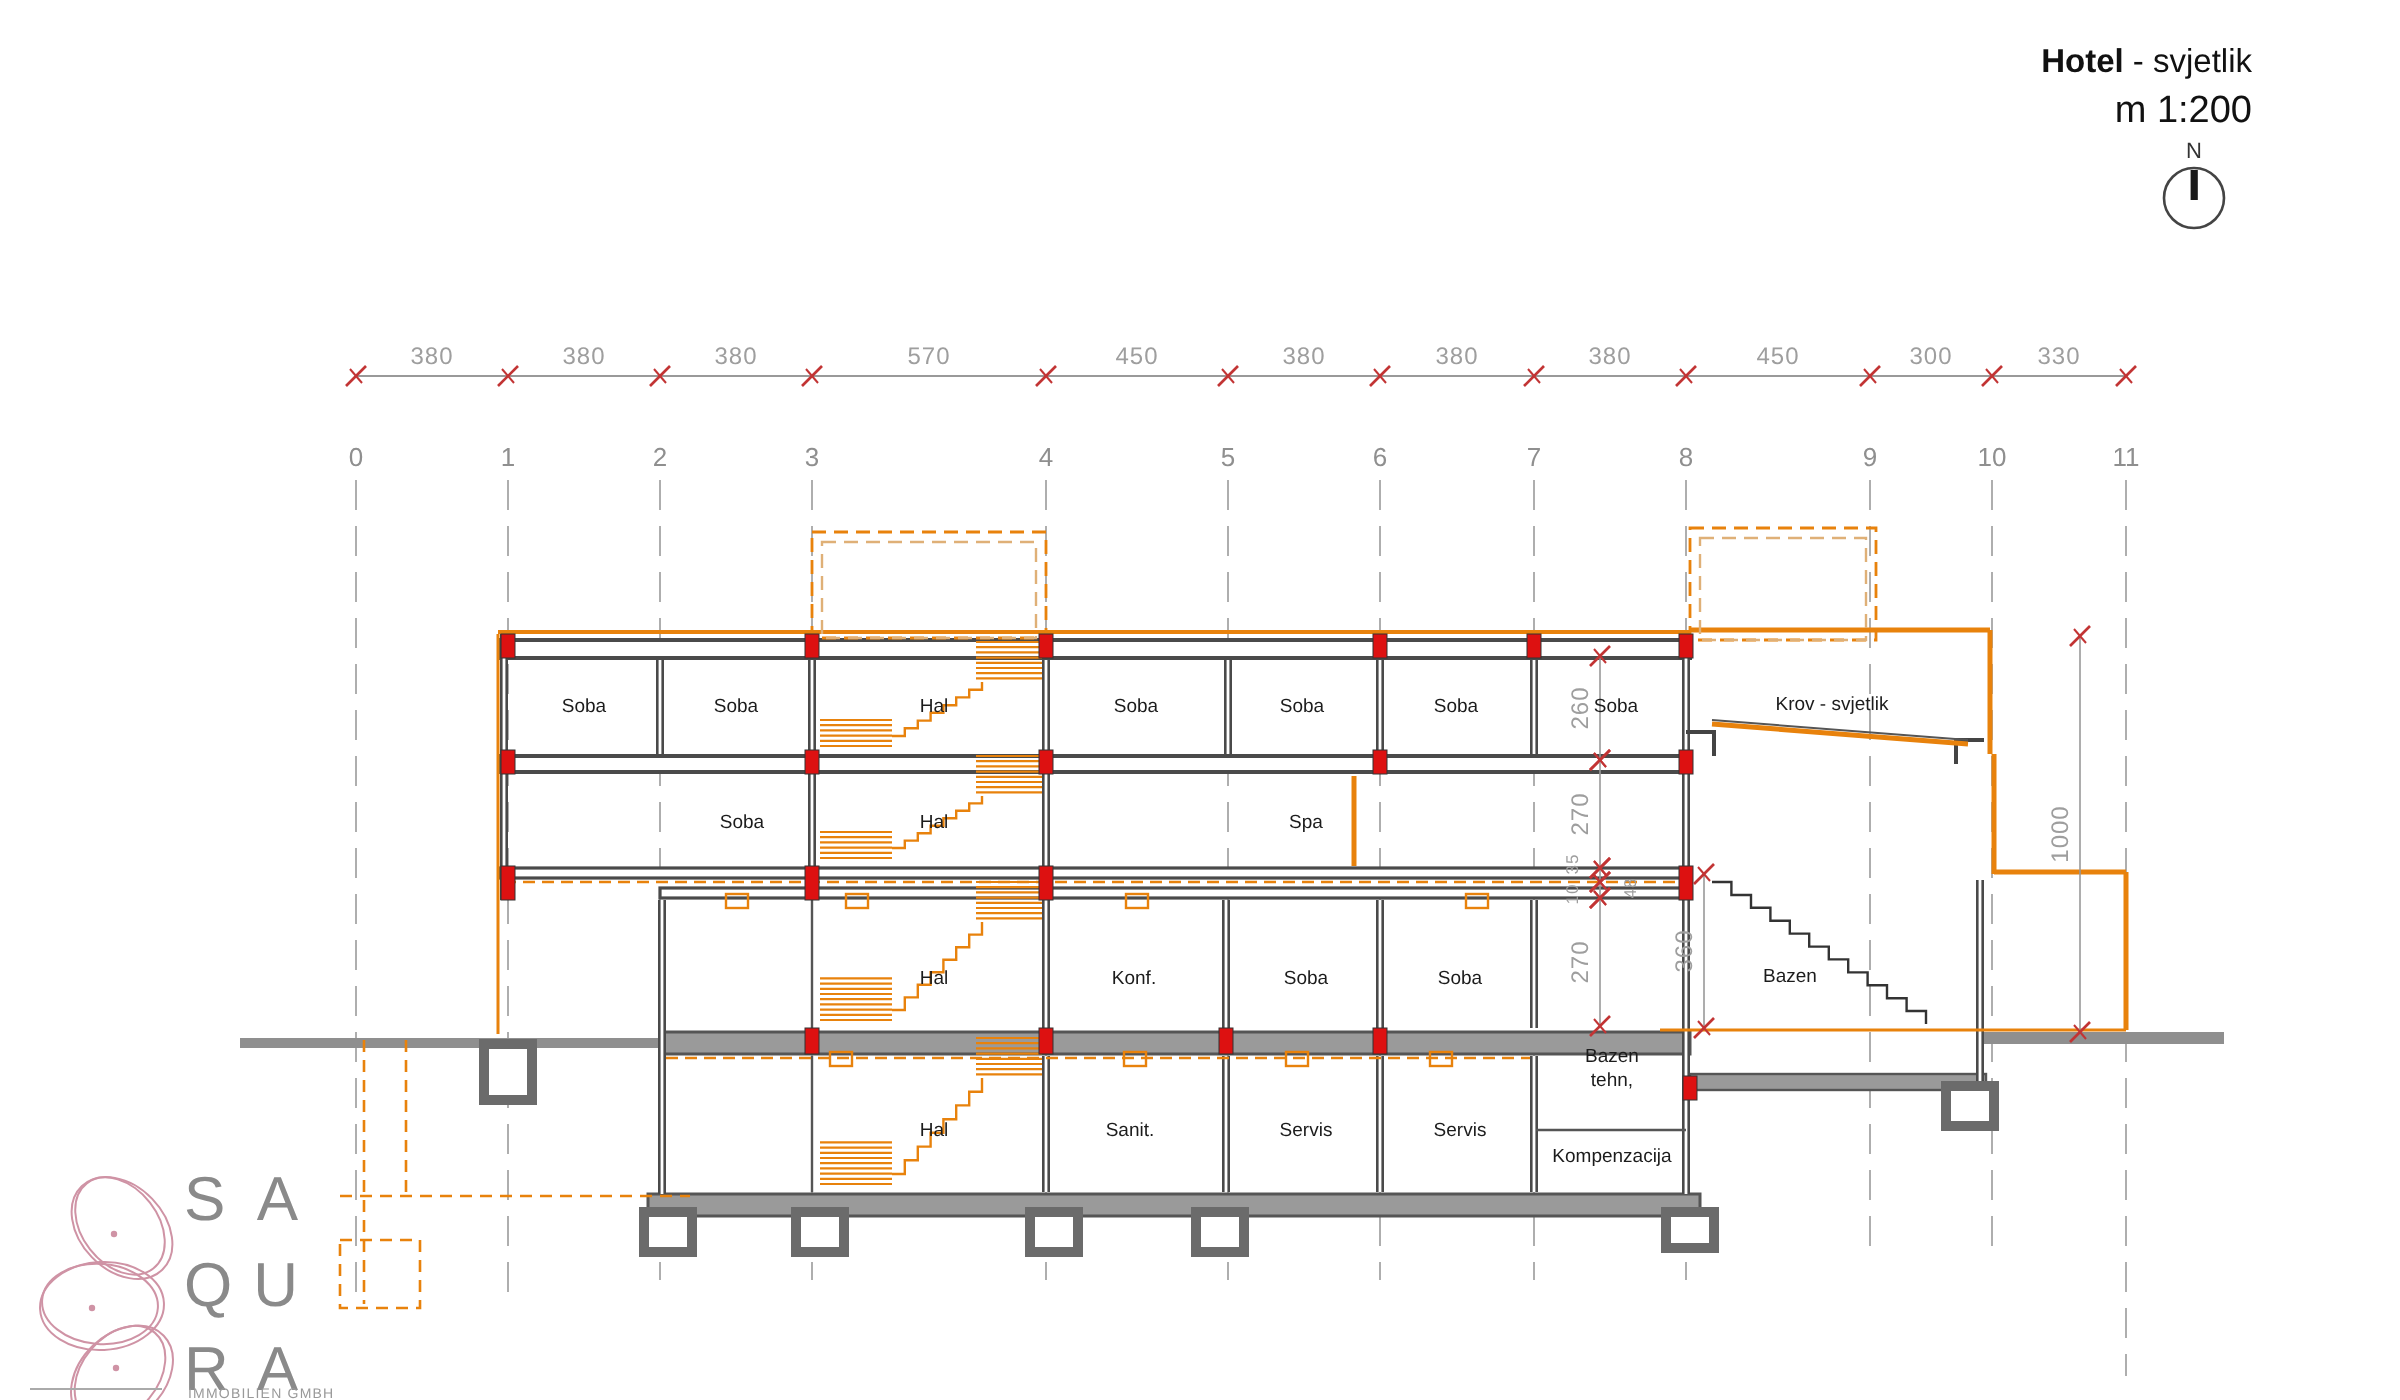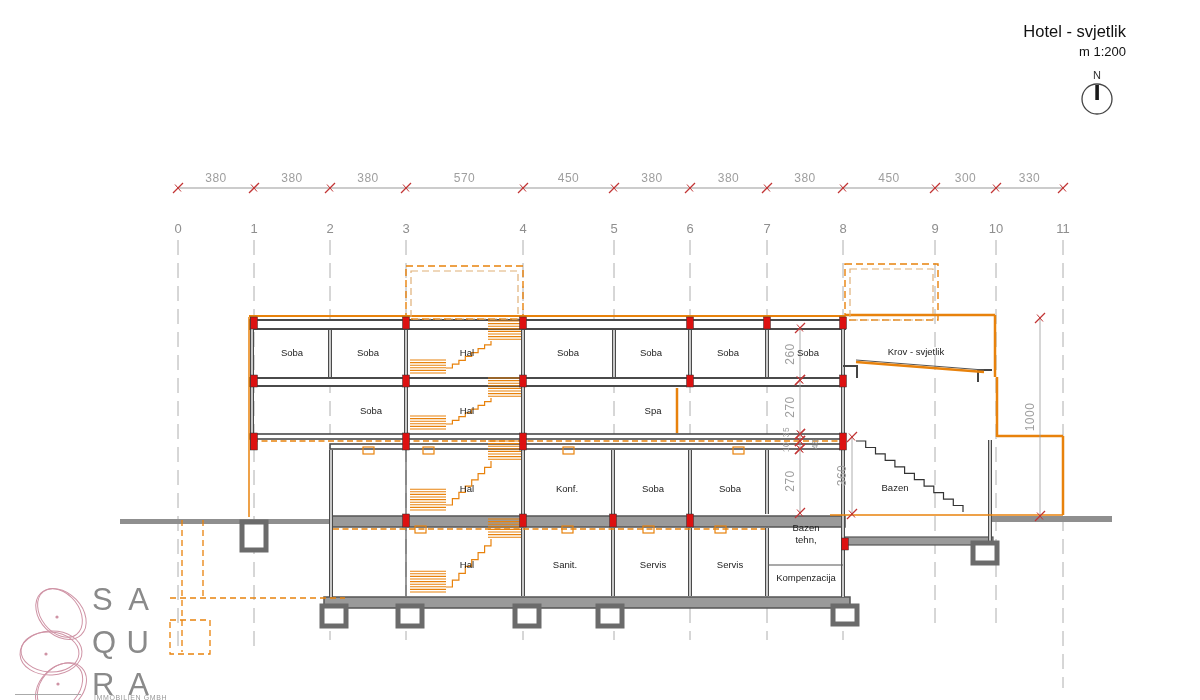--- a/index.html
+++ b/index.html
@@ -5,22 +5,22 @@
   html,body{margin:0;padding:0;}
   body{
     width:1200px;height:700px;overflow:hidden;background:#ffffff;
     font-family:"Liberation Sans", sans-serif;position:relative;
   }
   #drawing{position:absolute;left:0;top:0;}
   .title-block{
     position:absolute;right:74px;top:20px;text-align:right;
     font-size:16.5px;color:#111;line-height:1.4;
   }
-  .title-block .t-bold{font-weight:normal;}
-  .scale-line{font-size:13px;color:#111;}
+  .title-block .t-bold{font-weight:bold;}
+  .scale-line{font-size:19px;color:#111;}
   .logo-rows{
     position:absolute;left:92px;top:584px;width:57px;height:116px;
     display:flex;flex-direction:column;justify-content:space-between;
   }
   .logo-row{
     display:flex;justify-content:space-between;
     font-size:31px;color:#8a8a8a;font-weight:400;line-height:1;
   }
   .logo-underline{position:absolute;left:15px;top:694px;width:66px;height:1px;background:#aaaaaa;}
   .logo-subtext{

